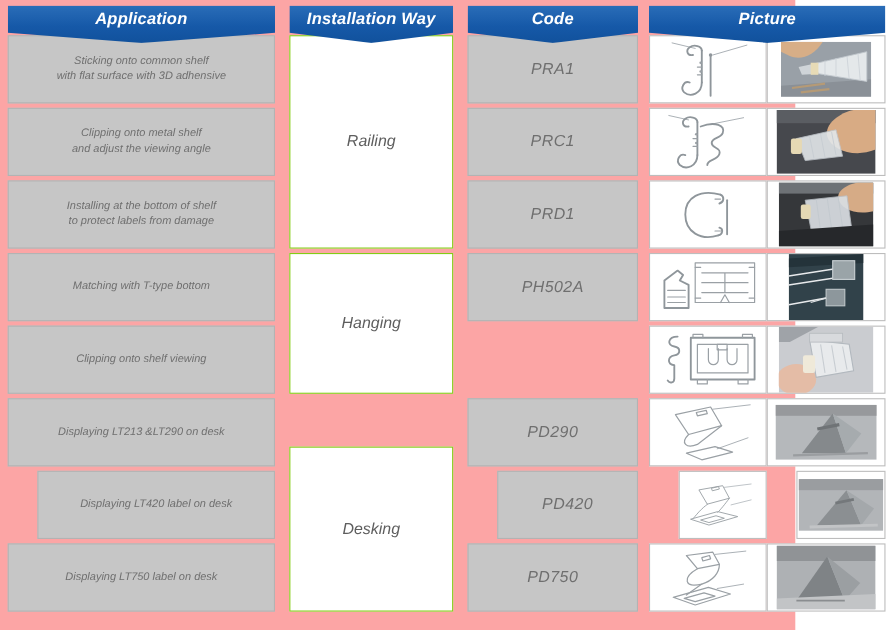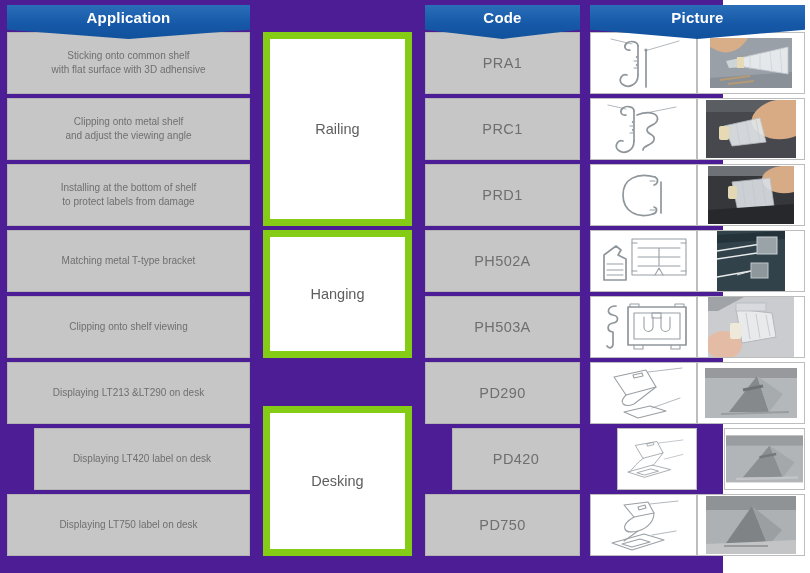--- a/index.html
+++ b/index.html
@@ -1,17 +1,17 @@
 <!DOCTYPE html>
 <html><head>
 <meta charset="utf-8">
 <style>
   html,body{margin:0;padding:0;background:#ffffff;}
   body{font-family:"Liberation Sans", sans-serif; width:810px; height:573px; overflow:hidden;}
-  .page{position:relative; width:723px; height:573px; background:#4c1d95;}
+  .page{position:relative; width:723px; height:573px; background:#fca5a5;font-style:italic;}
 
   .grid{
     display:grid;
     grid-template-columns:243px 13px 149px 13px 155px 10px 107px 108px;
     grid-template-rows:23px repeat(8,62px);
     row-gap:4px;
     padding:5px 0 0 7px;
   }
 
   
@@ -48,21 +48,21 @@
     border:1px solid #b3b3b3;
     color:#6f6f6f;
   }
   .app{grid-column:1; font-size:10px; line-height:1.45; padding:2px 8px;}
   .app span{white-space:pre-line;}
   .code{grid-column:5; font-size:14.5px; letter-spacing:.4px;}
 
   .way{
     grid-column:3;
     background:#ffffff;
-    border:7px solid #84cc16;
+    border:1px solid #84cc16;
     color:#5e5e5e;
     font-size:14.5px;
   }
   .way-railing{grid-row:2 / 5;}
   .way-hanging{grid-row:5 / 7;}
   .way-desking{grid-row:7 / 10;margin-top:44px;}
 
   .pic{
     background:#ffffff;
     border:1px solid #bdbdbd;
@@ -79,37 +79,38 @@
   .ln-thin{stroke:#9aa0a5; fill:none; stroke-width:1.1; stroke-linecap:round; stroke-linejoin:round;}
   .leader{stroke:#aab0b5; fill:none; stroke-width:.9; stroke-linecap:round;}
 </style>
 </head>
 <body>
 
 <div class="page">
   <div class="grid">
 
     <div class="banner b-app">Application</div>
+    <div class="banner b-way">Installation Way</div>
     <div class="banner b-code">Code</div>
     <div class="banner b-pic">Picture</div>
 
     <div class="cell gray app r1">
         <span>Sticking onto common shelf
 with flat surface with 3D adhensive</span>
       </div>
     <div class="cell gray app r2">
         <span>Clipping onto metal shelf
 and adjust the viewing angle</span>
       </div>
     <div class="cell gray app r3">
         <span>Installing at the bottom of shelf
 to protect labels from damage</span>
       </div>
     <div class="cell gray app r4">
-        <span>Matching metal T-type bracket</span>
+        <span>Matching with T-type bottom</span>
       </div>
     <div class="cell gray app r5">
         <span>Clipping onto shelf viewing</span>
       </div>
     <div class="cell gray app r6">
         <span>Displaying LT213 &amp;LT290 on desk</span>
       </div>
     <div class="cell gray app r7">
         <span>Displaying LT420 label on desk</span>
       </div>
@@ -131,23 +132,20 @@
         <span>PRA1</span>
       </div>
     <div class="cell gray code r2">
         <span>PRC1</span>
       </div>
     <div class="cell gray code r3">
         <span>PRD1</span>
       </div>
     <div class="cell gray code r4">
         <span>PH502A</span>
-      </div>
-    <div class="cell gray code r5">
-        <span>PH503A</span>
       </div>
     <div class="cell gray code r6">
         <span>PD290</span>
       </div>
     <div class="cell gray code r7">
         <span>PD420</span>
       </div>
     <div class="cell gray code r8">
         <span>PD750</span>
       </div>

